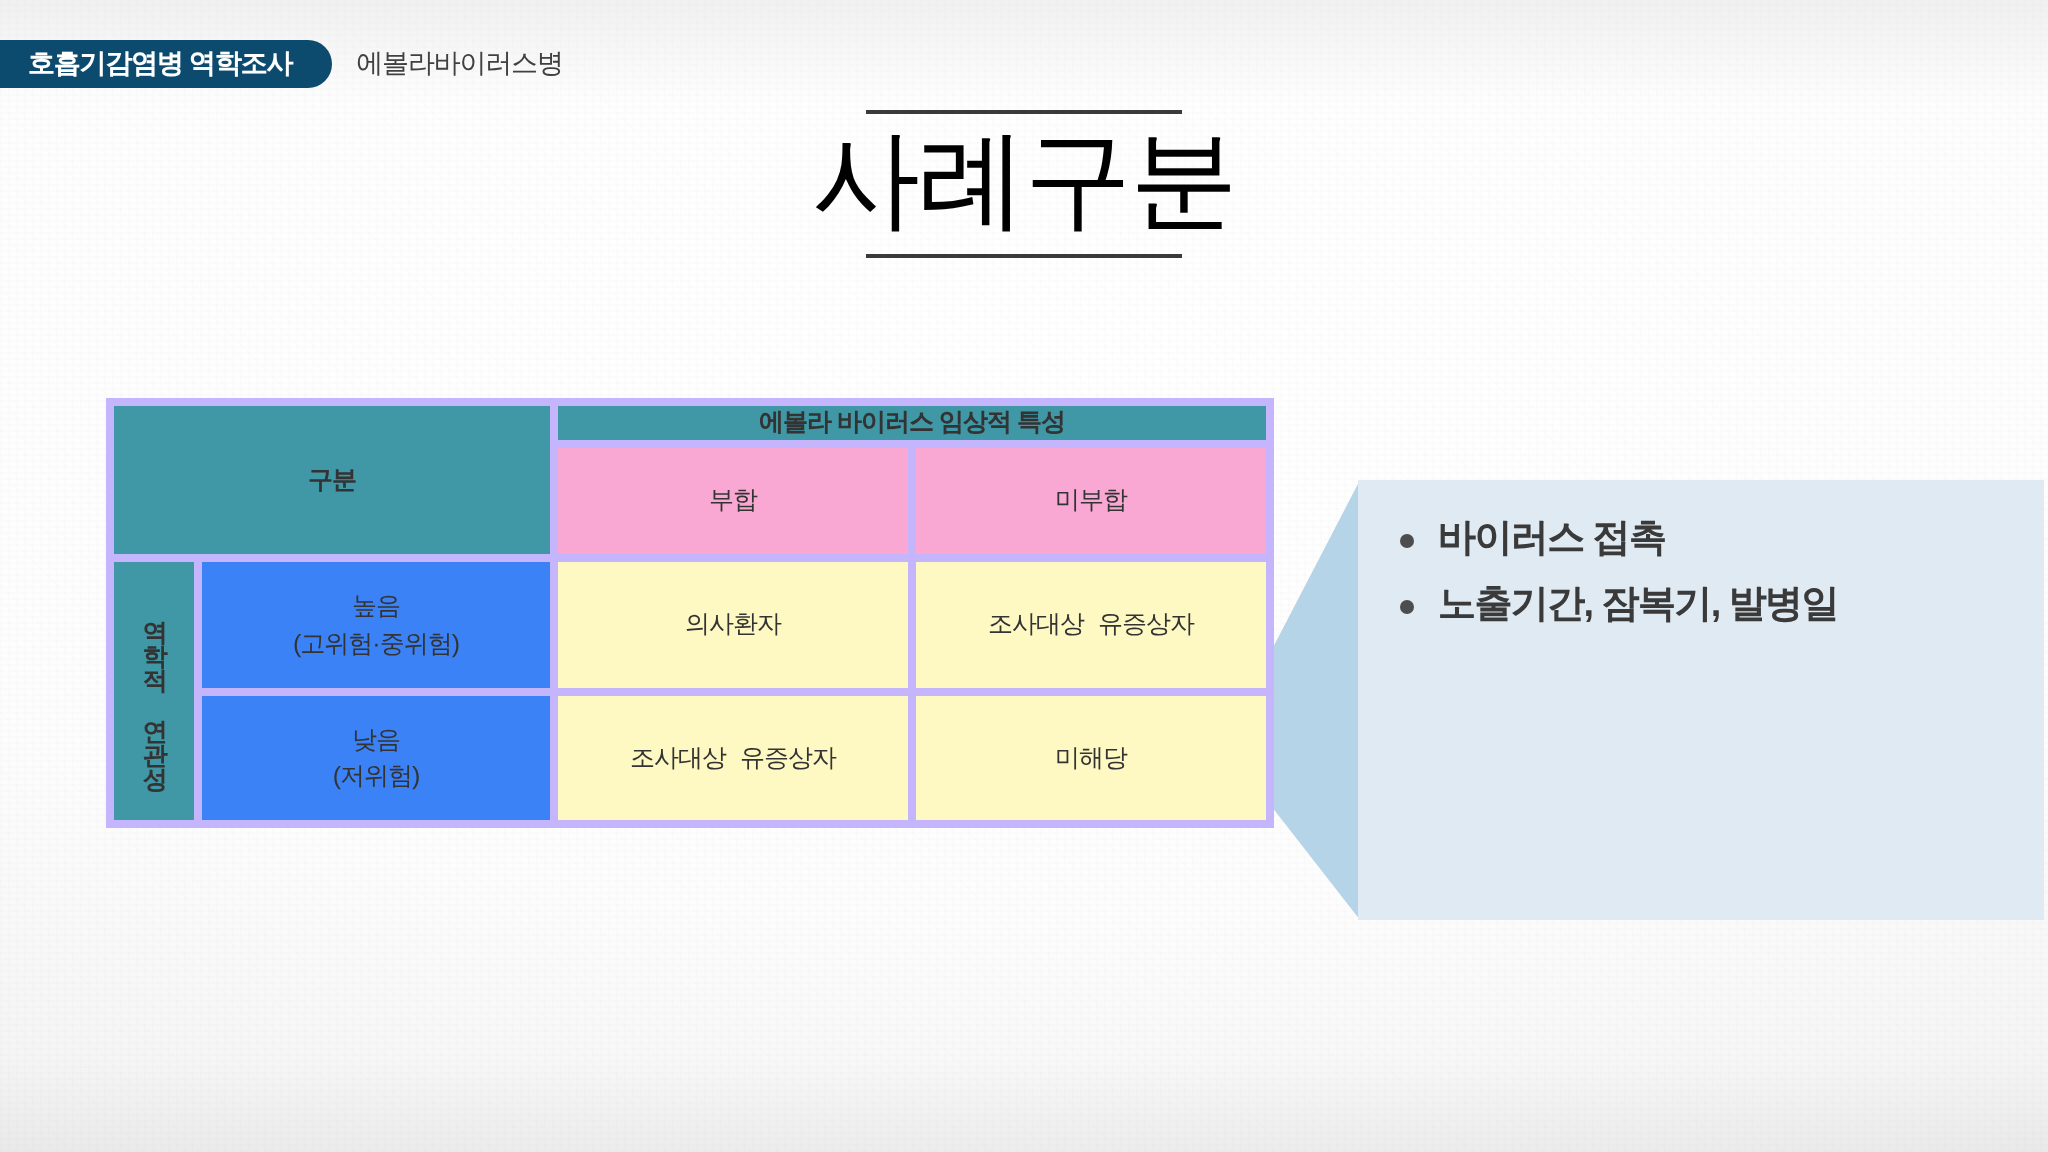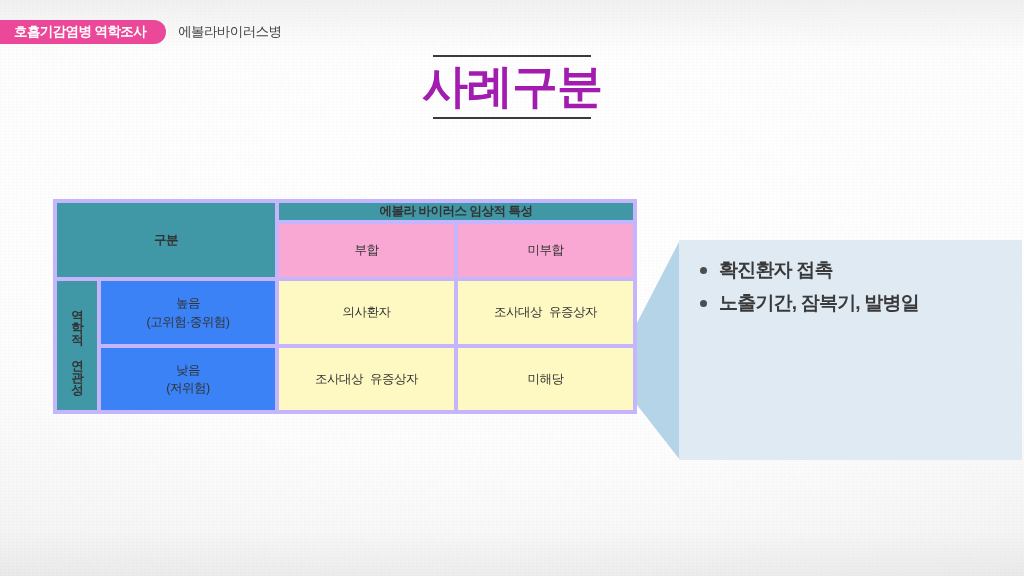--- a/index.html
+++ b/index.html
@@ -50,21 +50,21 @@
     height: 24px;
     display: flex;
     align-items: center;
     z-index: 6;
   }
   .crumb-pill {
     height: 24px;
     display: flex;
     align-items: center;
     padding: 0 20px 0 14px;
-    background: #ec4899;
+    background: #0c4a6e;
     color: #ffffff;
     font-size: 13.5px;
     font-weight: bold;
     letter-spacing: -0.6px;
     border-top-right-radius: 13px;
     border-bottom-right-radius: 13px;
     white-space: nowrap;
   }
   .crumb-sub {
     margin-left: 12px;
@@ -83,23 +83,23 @@
     text-align: center;
     z-index: 5;
   }
   .title-rule {
     width: 158px;
     height: 2px;
     background: #3a3a3a;
     margin: 0 auto;
   }
   .title-text {
-    font-size: 46px;
-    font-weight: bold;
-    color: #a21caf;
+    font-size: 54px;
+    font-weight: normal;
+    color: #000000;
     letter-spacing: -1px;
     line-height: 1.18;
     padding: 2px 0 4px;
   }
 
   
   .tbl {
     position: absolute;
     left: 53px;
     top: 199px;
@@ -260,17 +260,17 @@
       <td class="c-data">조사대상 유증상자</td>
       <td class="c-data">미해당</td>
     </tr>
   </tbody>
 </table>
 
 <div class="callout">
   <div class="callout-arrow"></div>
   <div class="callout-body">
     <ul class="callout-list">
-      <li>확진환자 접촉</li>
+      <li>바이러스 접촉</li>
       <li>노출기간, 잠복기, 발병일</li>
     </ul>
   </div>
 </div>
 
 </body></html>

